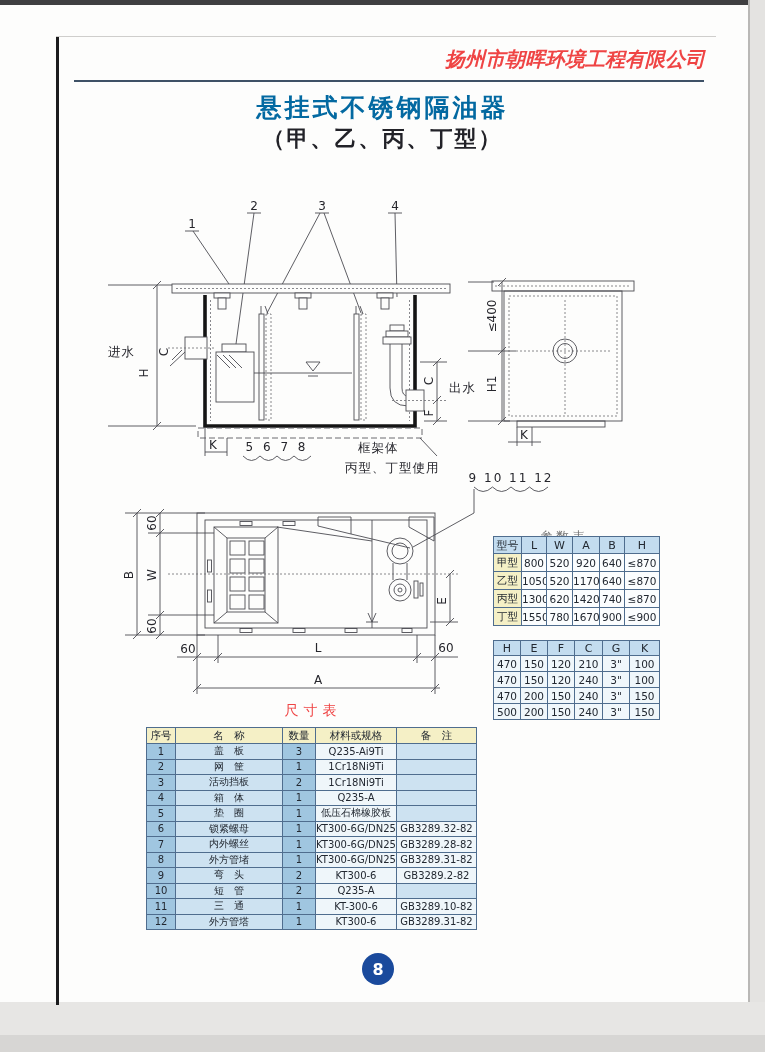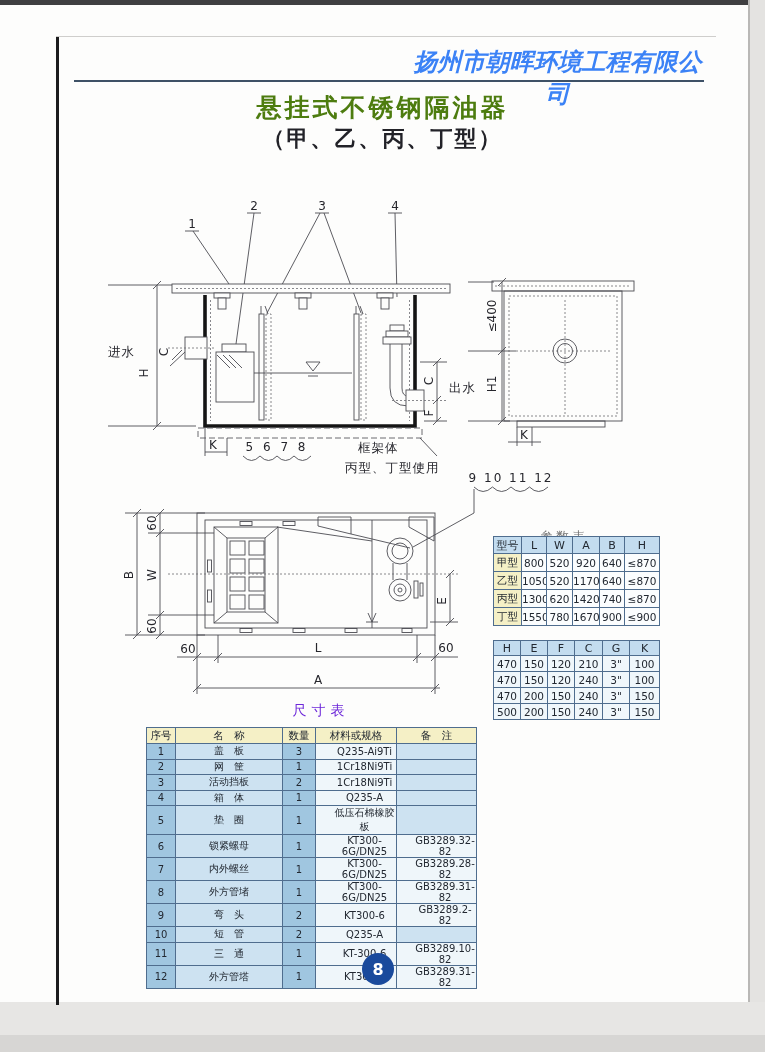--- a/index.html
+++ b/index.html
@@ -9,54 +9,54 @@
   
   .edge-top{left:0;top:0;width:765px;height:5px;background:#3f3f41;}
   .edge-right{left:748px;top:0;width:17px;height:1052px;background:#e4e3e1;border-left:2px solid #b9b8b6;}
   .edge-bottom{left:0;top:1002px;width:765px;height:33px;background:#e7e6e4;}
   .edge-bottom2{left:0;top:1035px;width:765px;height:17px;background:#d7d6d4;}
   .page-left-line{left:56px;top:36px;width:3px;height:969px;background:#1c1c1e;}
   .page-top-line{left:56px;top:36px;width:660px;height:1px;background:#cfcecc;}
   
   .hdr-series{left:99px;top:56px;font-family:"DejaVu Serif",serif;font-weight:bold;font-size:22px;
               letter-spacing:2px;color:#15151a;}
-  .hdr-company{left:410px;top:46px;width:295px;text-align:center;font-family:"DejaVu Serif",serif;
-               font-style:italic;font-weight:bold;font-size:24px;color:#3b82f6;}
+  .hdr-company{left:410px;top:46px;width:295px;text-align:right;font-family:"DejaVu Serif",serif;
+               font-style:italic;font-weight:bold;font-size:20px;color:#ef4444;}
   .hdr-rule{left:74px;top:80px;width:630px;height:2px;background:#3e5166;}
   .title-main{left:0;top:91px;width:765px;text-align:center;font-weight:bold;font-size:25px;
-              letter-spacing:3px;color:#4d7c0f;}
+              letter-spacing:3px;color:#0369a1;}
   .title-sub{left:0;top:124px;width:765px;text-align:center;font-weight:bold;font-size:22px;
              letter-spacing:2px;color:#222228;}
   
   #drawing{left:0;top:0;pointer-events:none;}
   #drawing .thin{stroke:#4c4c52;stroke-width:0.9;fill:none;}
   #drawing .thick{stroke:#141414;stroke-width:3.6;fill:none;}
   #drawing .dot{stroke:#6a6a70;stroke-width:0.8;fill:none;stroke-dasharray:2 2;}
   #drawing .dash{stroke:#5a5a60;stroke-width:0.9;fill:none;stroke-dasharray:6 3;}
   #drawing .wfill{fill:#fdfdfc;}
   #drawing text{fill:#26262c;font-family:"DejaVu Sans",sans-serif;font-size:12px;stroke:none;}
   #drawing text.cn{font-size:12.5px;letter-spacing:1px;}
   
   .tbl-title-param{left:540px;top:528px;font-size:13px;letter-spacing:3px;color:#737373;}
-  .tbl-title-size{left:156px;top:702px;width:330px;text-align:center;font-size:14px;letter-spacing:5px;color:#6d28d9;}
+  .tbl-title-size{left:148px;top:702px;width:330px;text-align:center;font-size:14px;letter-spacing:5px;color:#ef4444;}
   table.dtab{border-collapse:collapse;table-layout:fixed;position:absolute;color:#222831;}
   table.dtab th,table.dtab td{border:1px solid #4f6d8e;text-align:center;overflow:hidden;padding:0;font-weight:normal;}
   #param-table{left:493px;top:536px;width:166px;border-radius:16px;}
   #param-table th{height:16px;font-size:11px;background:var(--hdr-blue);}
   #param-table td{height:17px;font-size:10.5px;background:#fbfdfe;}
   #param-table td.c0{background:var(--yellow);}
   #conn-table{left:493px;top:640px;width:166px;}
   #conn-table th{height:14px;font-size:11px;background:var(--hdr-blue);}
   #conn-table td{height:15px;font-size:10.5px;background:#f0f7fb;}
   #size-table{left:146px;top:727px;width:330px;}
   #size-table th{height:15px;font-size:10.5px;background:var(--yellow);margin-left:36px;}
   #size-table td{height:14.5px;font-size:10px;}
   #size-table td.c0,#size-table td.c2{background:var(--blue-col);}
   #size-table td.c1{background:var(--blue-cell);}
-  #size-table td.c3,#size-table td.c4{background:#eff6fa;padding-left:17px;}
+  #size-table td.c3,#size-table td.c4{background:#eff6fa;}
   #size-table td.c4.empty,#size-table td.c3.empty{background:var(--blue-cell);}
   
   .page-num{left:362px;top:953px;width:32px;height:32px;border-radius:50%;background:var(--badge);
             color:#fff;display:flex;align-items:center;justify-content:center;
             font-size:16px;font-weight:bold;}
 </style>
 </head>
 <body>
 
 <div id="stage">

